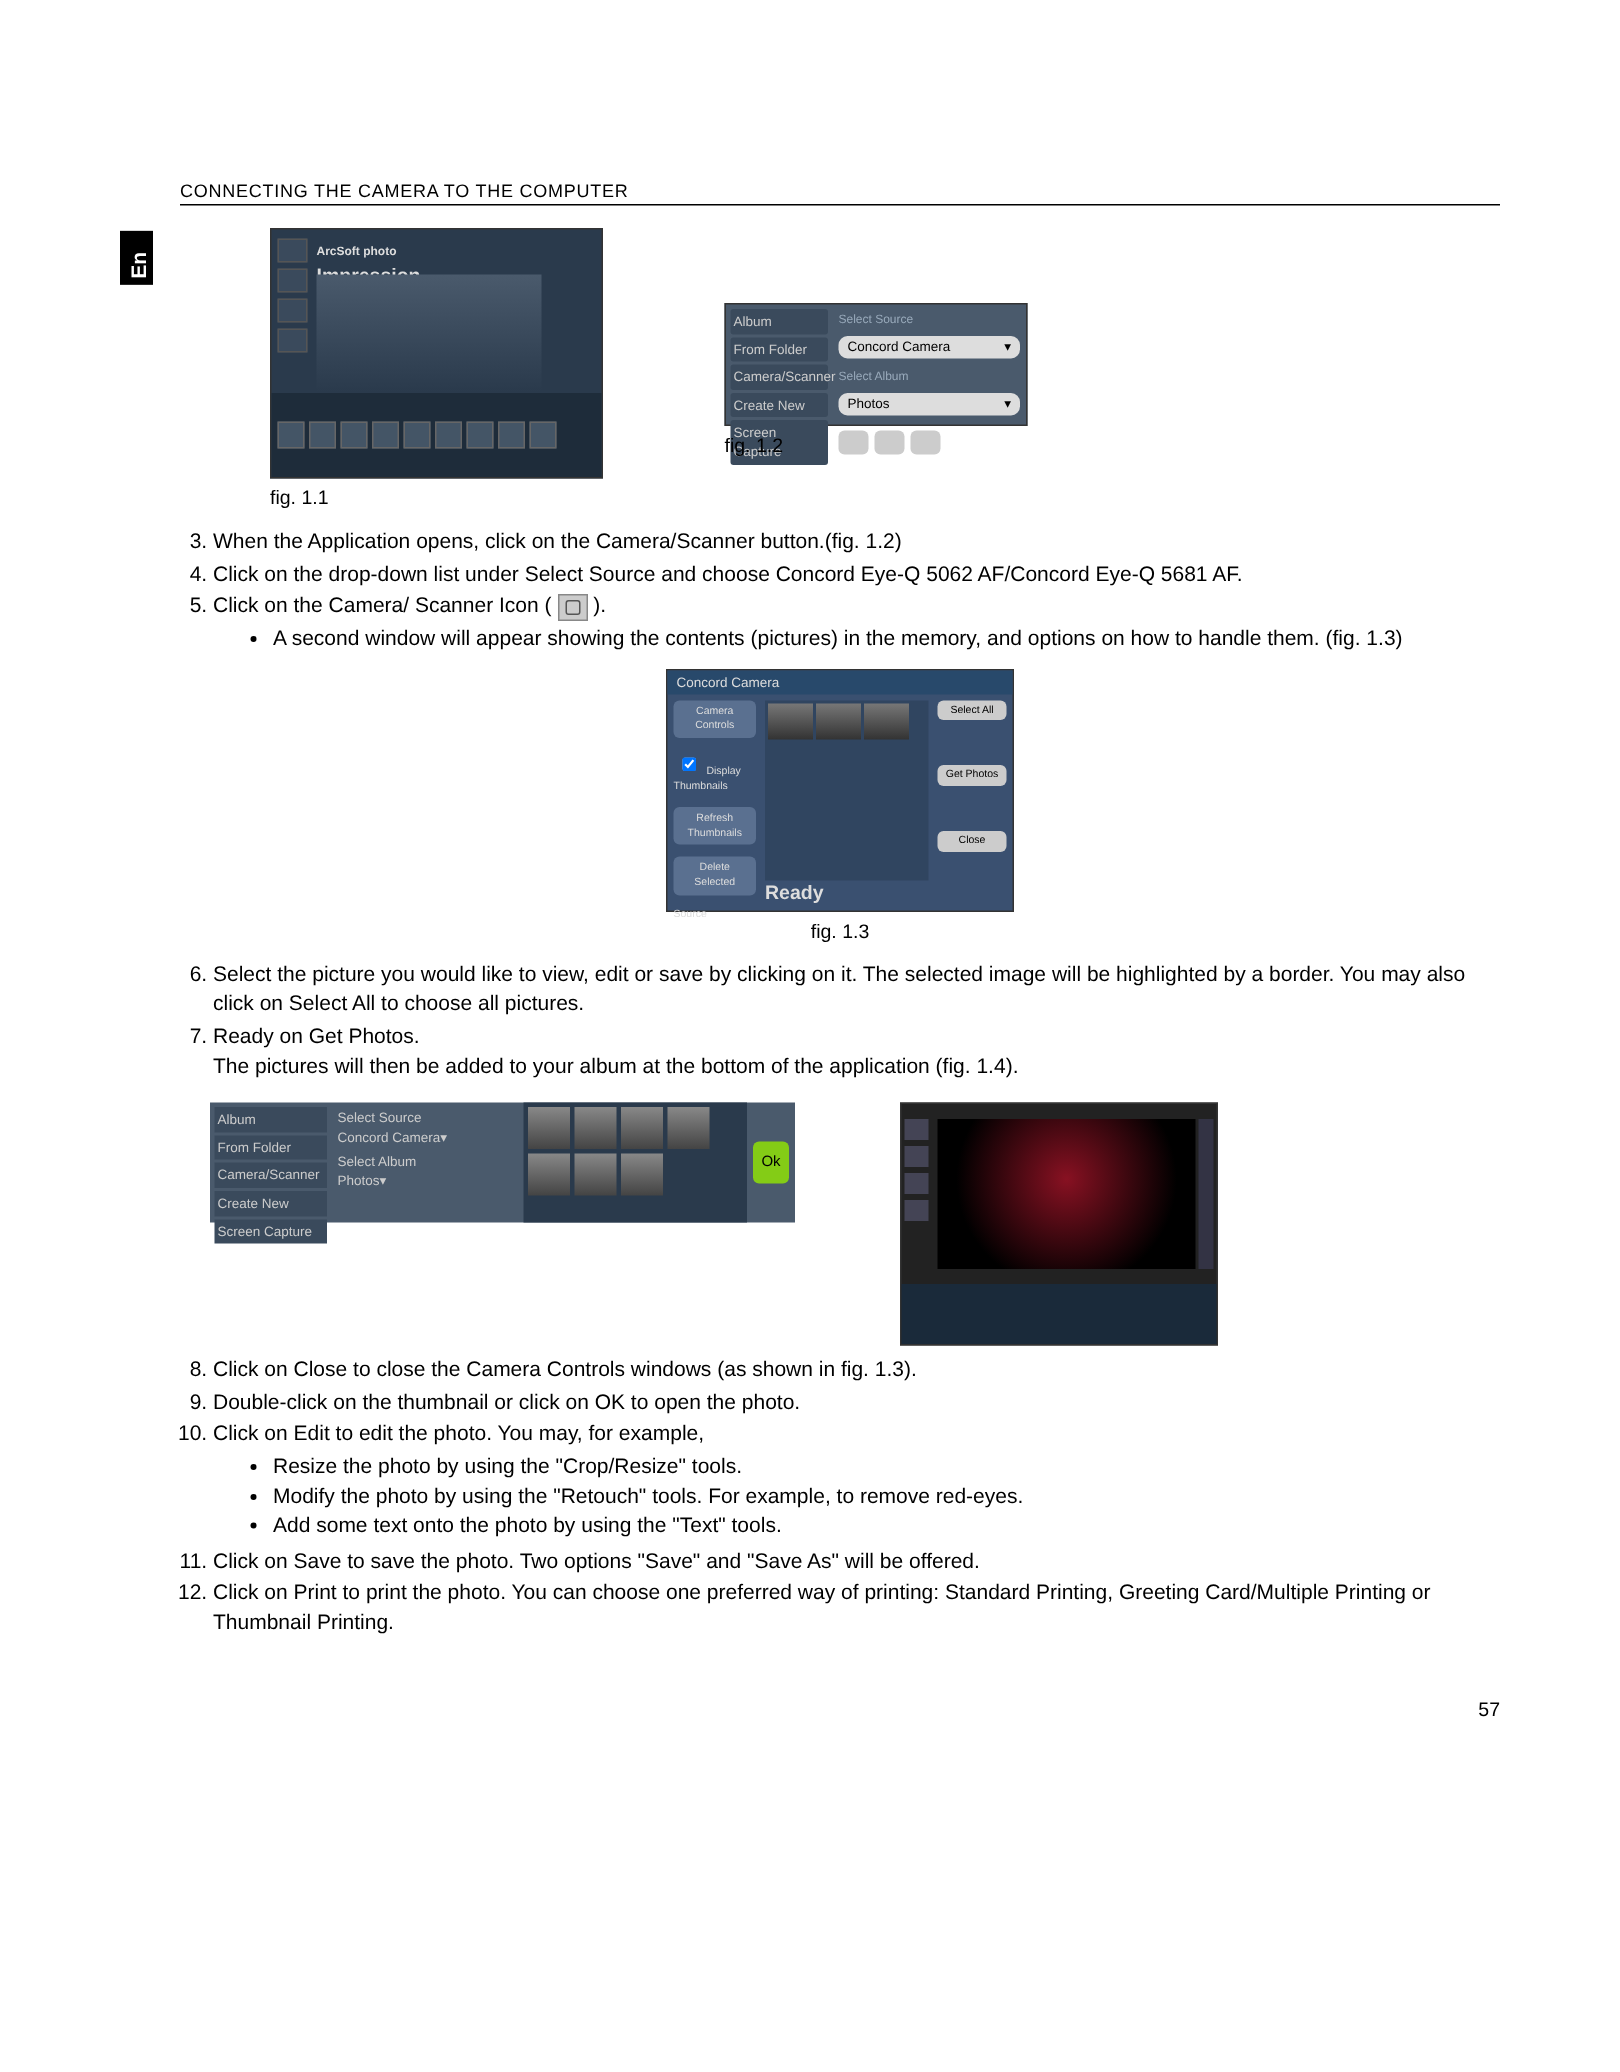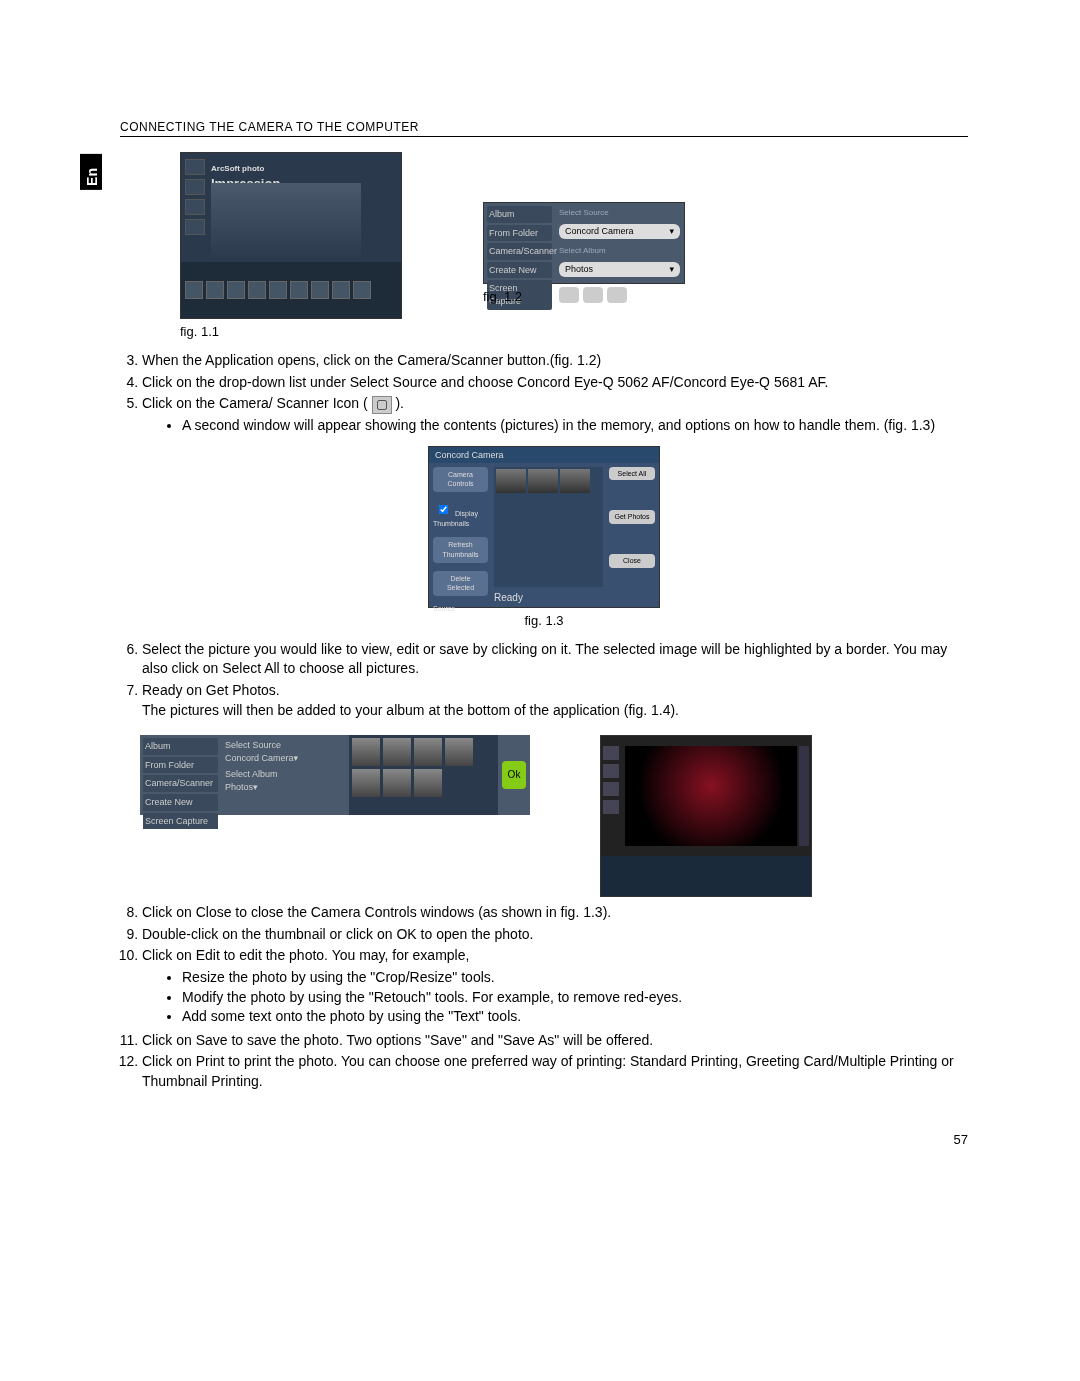--- a/index.html
+++ b/index.html
@@ -6,21 +6,21 @@
     margin: 0;
     padding: 0;
     font-family: Arial, Helvetica, sans-serif;
     font-size: 14px;
     background: #fff;
     color: #000;
   }
   .page {
     width: 1080px;
     margin: 0 auto;
-    padding: 120px 112px 40px 80px;
+    padding: 120px 80px 40px 80px;
     box-sizing: border-box;
     position: relative;
   }
   .header-line {
     font-size: 12px;
     letter-spacing: 0.5px;
     border-bottom: 1px solid #000;
     padding-bottom: 2px;
     margin-left: 40px;
     margin-bottom: 8px;
@@ -479,21 +479,21 @@
               <span></span>
               <span></span>
               <span></span>
             </div>
         </div>
         <div class="rightpanel">
           <div class="pillbtn2">Select All</div>
           <div class="pillbtn2">Get Photos</div>
           <div class="pillbtn2">Close</div>
         </div>
-        <div style="position:absolute;left:65px;bottom:2px;font-size:10px;">Ready</div>
+        <div style="position:absolute;left:65px;bottom:2px;font-size:13px;font-weight:bold;">Ready</div>
       </div>
       <div class="fig-caption">fig. 1.3</div>
     </div>
 
     <ol class="numlist" start="6">
       <li>Select the picture you would like to view, edit or save by clicking on it. The selected image will be highlighted by a border. You may also click on Select All to choose all pictures.</li>
       <li>
         <span>Ready on Get Photos.</span><br>
         <span>The pictures will then be added to your album at the bottom of the application (fig. 1.4).</span>
       </li>

